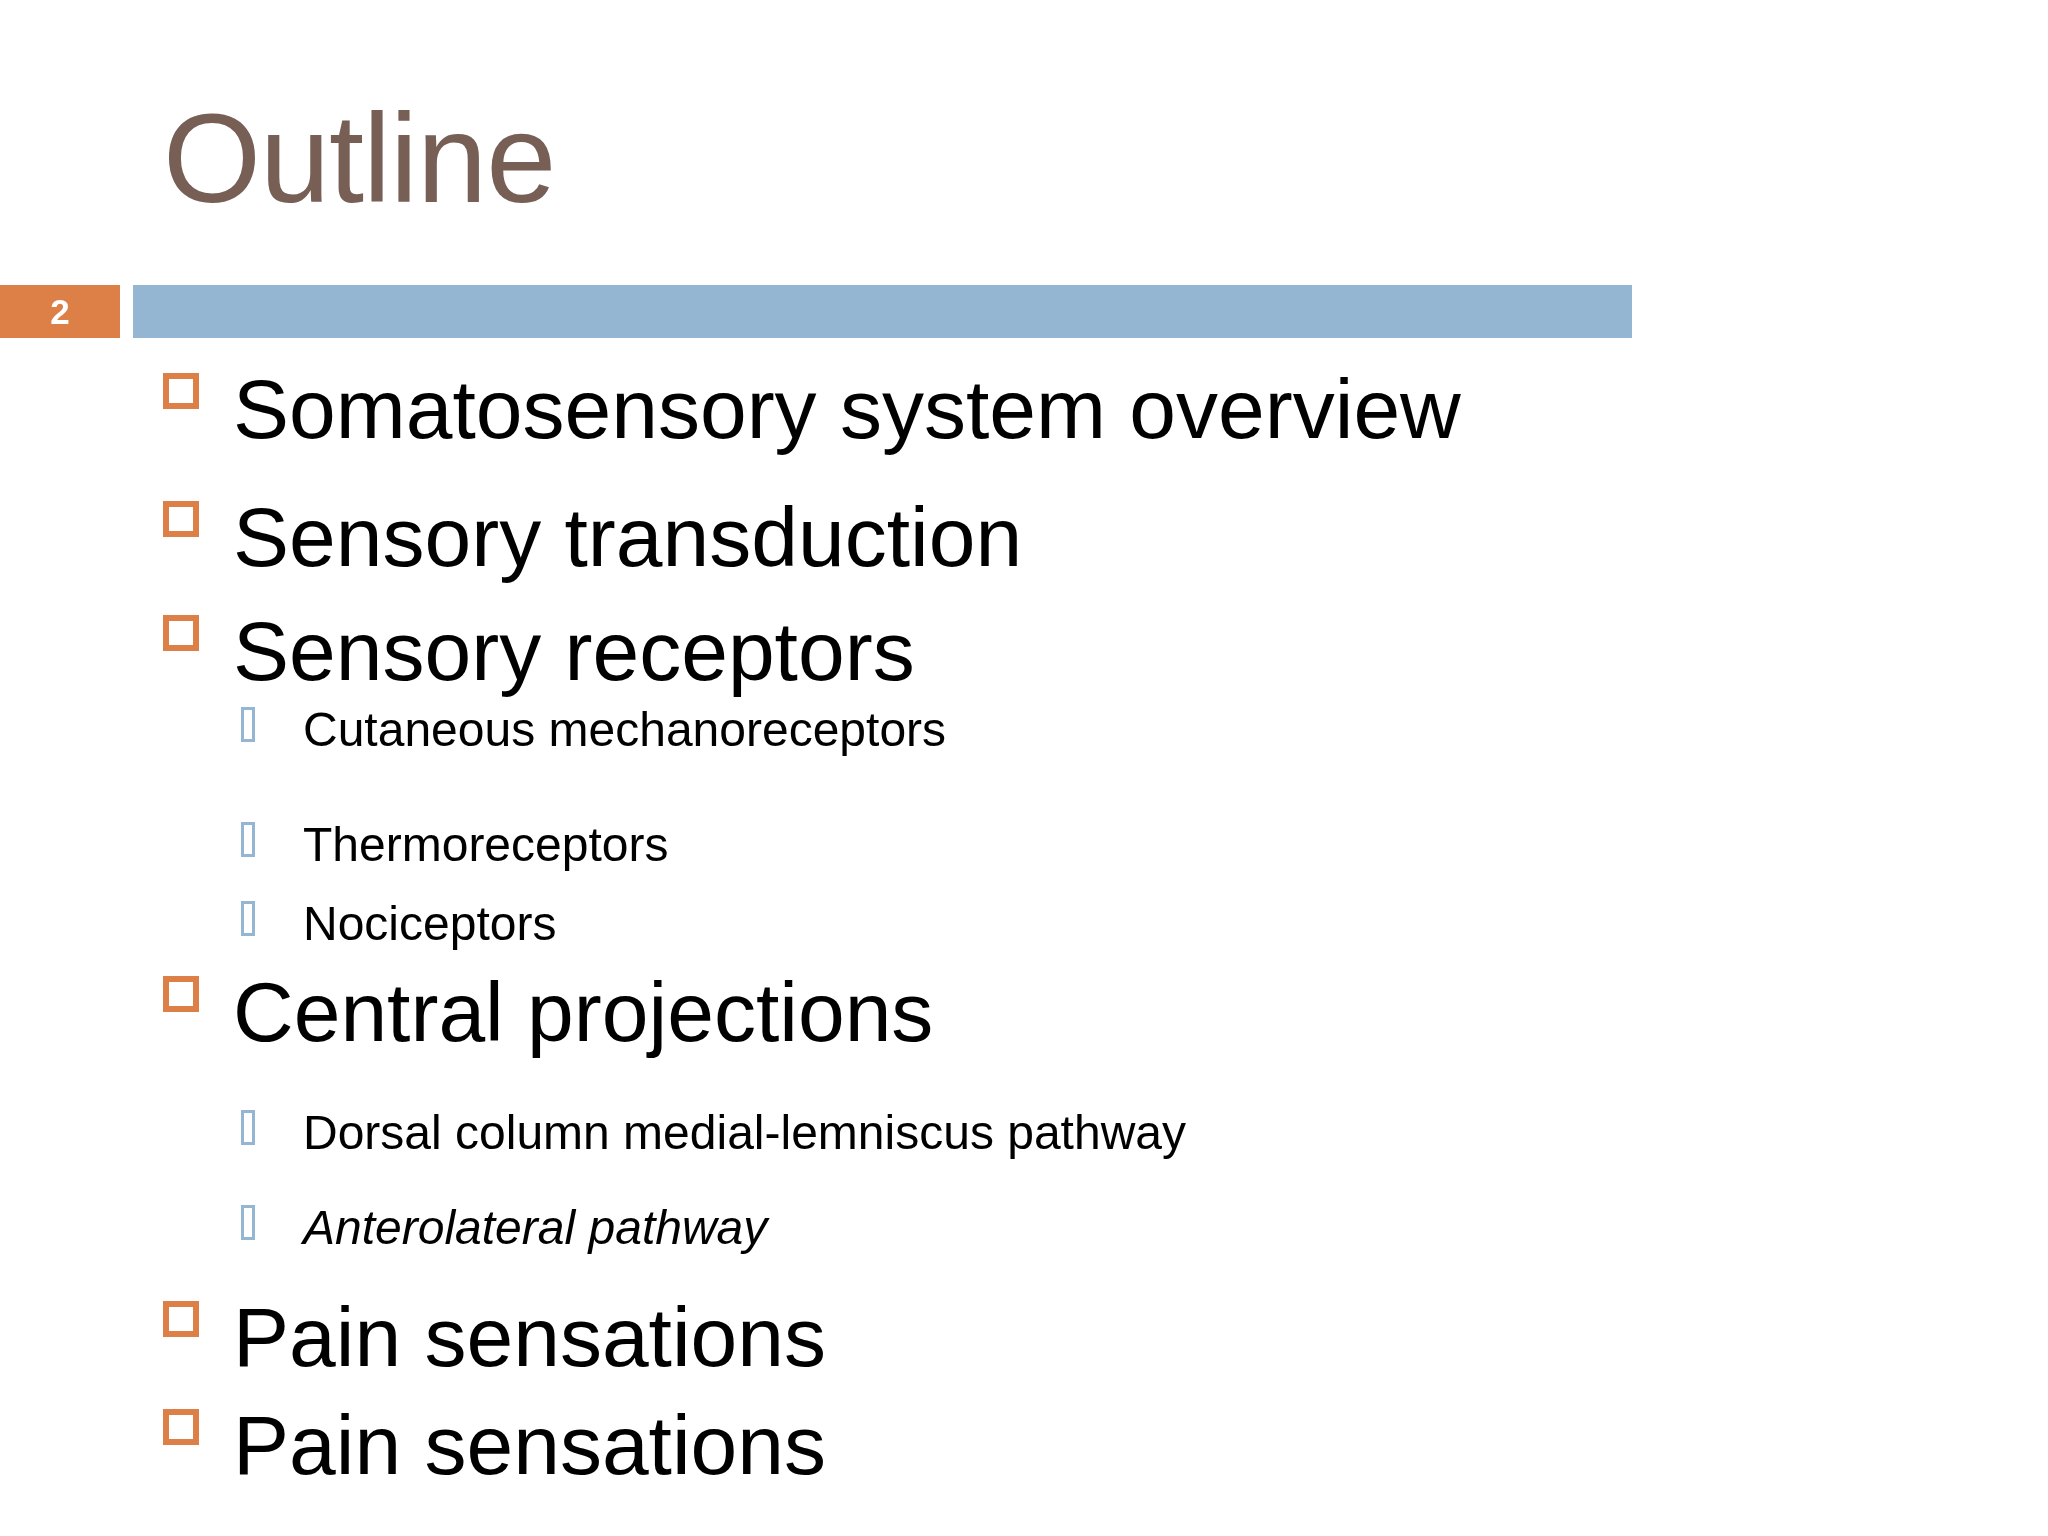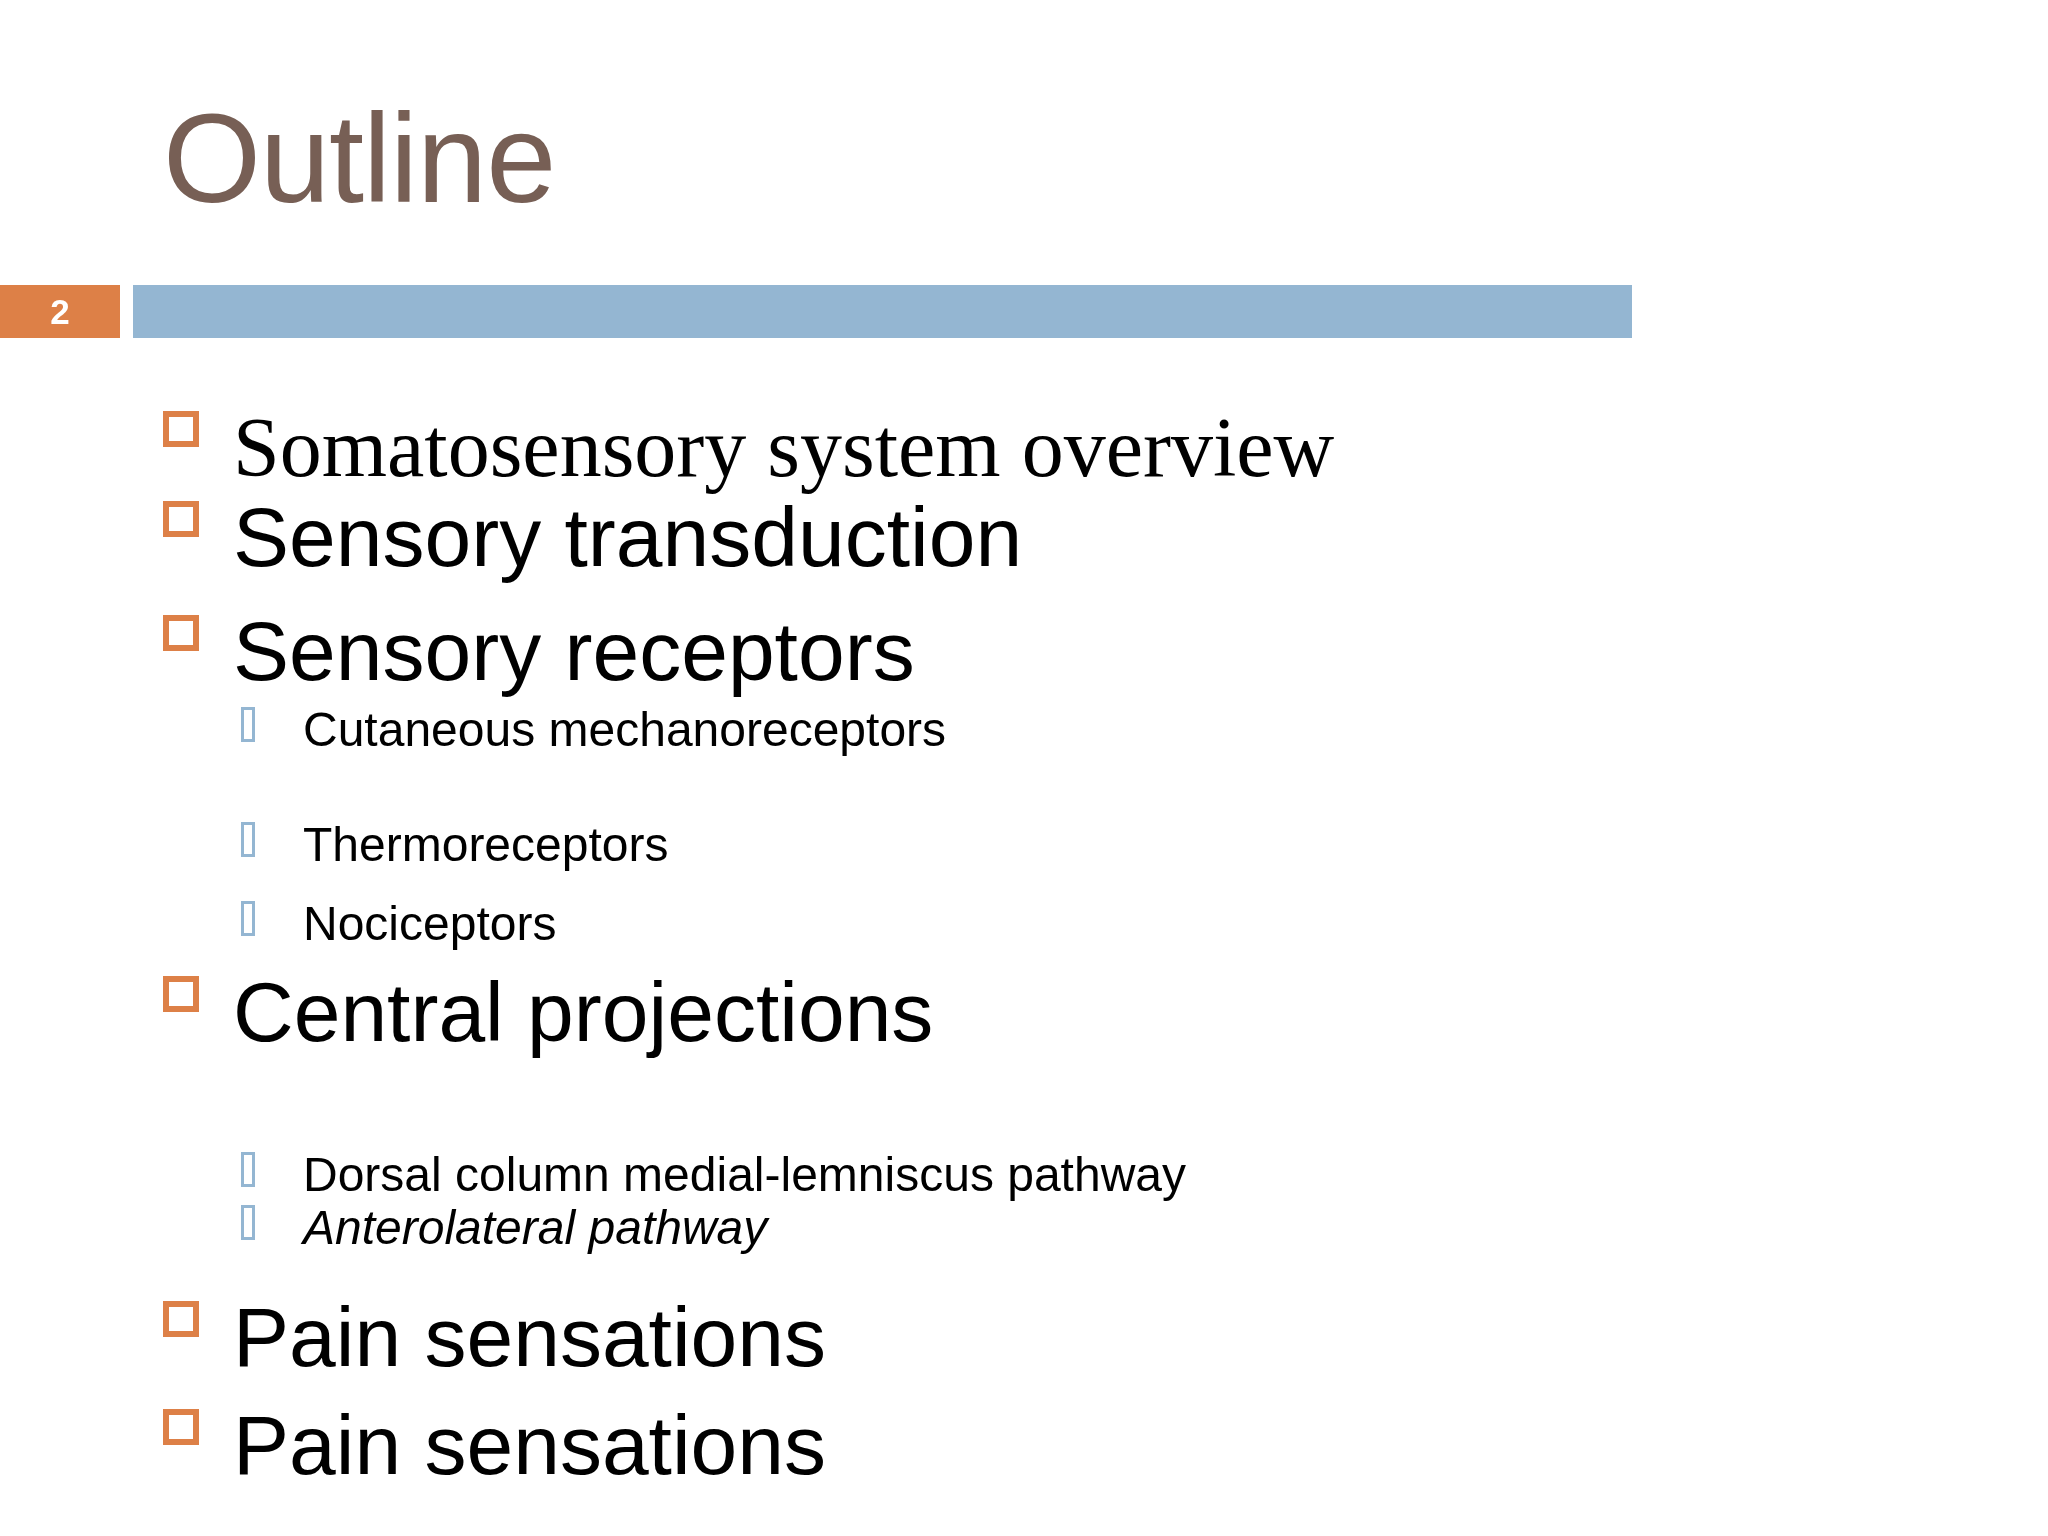--- a/index.html
+++ b/index.html
@@ -89,25 +89,25 @@
 <div class="slide">
   <h1 class="title">Outline</h1>
 
   <div class="num-box">
     <span>2</span>
   </div>
 
   <div class="accent-bar"></div>
 
   <div id="outline-list">
-      <div class="row l1" style="top: 399px; font-family: Liberation Serif, serif;"><span class="marker-sq"></span><span class="txt">Somatosensory system overview</span></div>
+      <div class="row l1" style="top: 361px;"><span class="marker-sq"></span><span class="txt">Somatosensory system overview</span></div>
       <div class="row l1" style="top: 489px;"><span class="marker-sq"></span><span class="txt">Sensory transduction</span></div>
       <div class="row l1" style="top: 603px;"><span class="marker-sq"></span><span class="txt">Sensory receptors</span></div>
       <div class="row l2" style="top: 702px;"><span class="marker-rect"></span><span class="txt">Cutaneous mechanoreceptors</span></div>
       <div class="row l2" style="top: 817px;"><span class="marker-rect"></span><span class="txt">Thermoreceptors</span></div>
       <div class="row l2" style="top: 896px;"><span class="marker-rect"></span><span class="txt">Nociceptors</span></div>
       <div class="row l1" style="top: 964px;"><span class="marker-sq"></span><span class="txt">Central projections</span></div>
-      <div class="row l2" style="top: 1105px; margin-top: 42px;"><span class="marker-rect"></span><span class="txt">Dorsal column medial-lemniscus pathway</span></div>
+      <div class="row l2" style="top: 1105px;"><span class="marker-rect"></span><span class="txt">Dorsal column medial-lemniscus pathway</span></div>
       <div class="row l2" style="top: 1200px; font-style: italic;"><span class="marker-rect"></span><span class="txt">Anterolateral pathway</span></div>
       <div class="row l1" style="top: 1289px; text-align: right;"><span class="marker-sq"></span><span class="txt">Pain sensations</span></div>
       <div class="row l1" style="top: 1397px;"><span class="marker-sq"></span><span class="txt">Pain sensations</span></div>
     </div>
 </div>
 
 </body></html>

